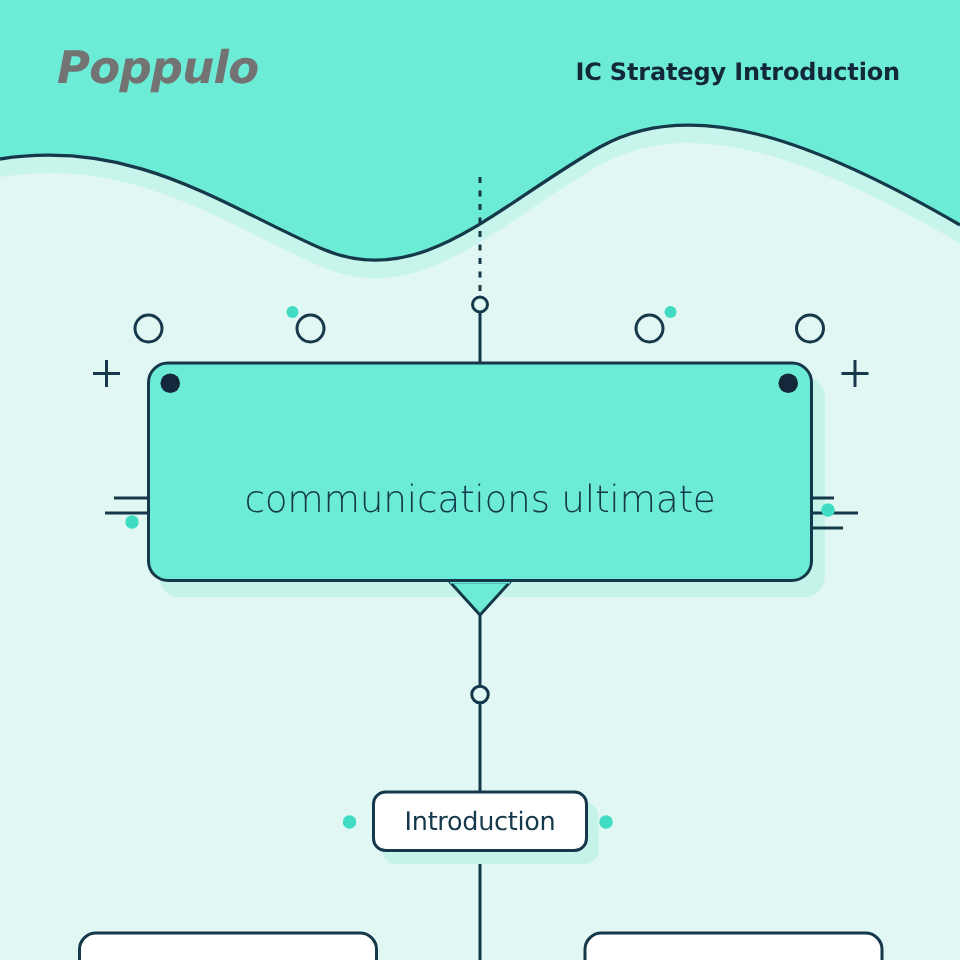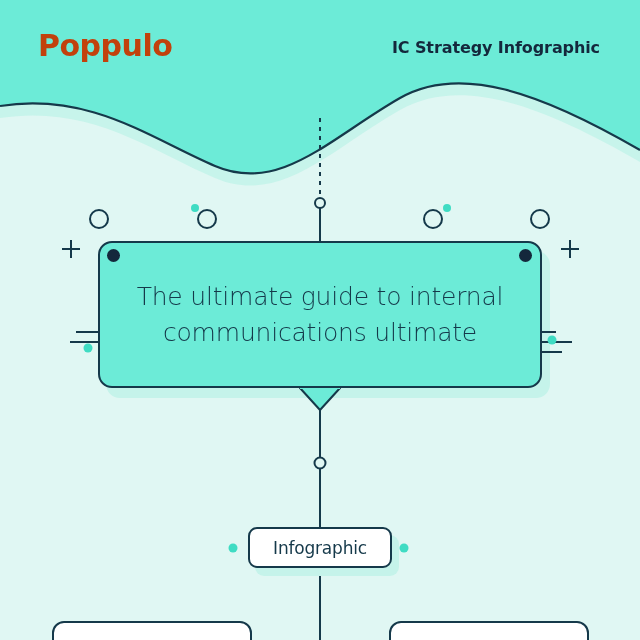--- a/index.html
+++ b/index.html
@@ -31,22 +31,23 @@
     pointer-events: none;
   }
   .brand-logo {
     position: absolute;
     left: 38px;
     top: 28px;
     z-index: 6;
     font-size: 30px;
     font-weight: bold;
     letter-spacing: -0.5px;
-    color: #c2410c;
-    font-family: "DejaVu Sans", sans-serif;
+    color: #737373;
+    font-family: "DejaVu Sans", sans-serif;
+    font-style: italic;
   }
   .header-right-title {
     position: absolute;
     right: 40px;
     top: 38px;
     z-index: 6;
     font-size: 16px;
     font-weight: bold;
     color: #14283C;
     letter-spacing: -0.1px;
@@ -168,21 +169,21 @@
              C 460,76 540,104 640,162 L640,0 L0,0 Z" fill="#C5F3EA" opacity="0.95"></path>
 
     <path d="M0,106 C 90,92 150,138 215,166 C 280,194 330,138 400,98
              C 460,64 540,92 640,150 L640,0 L0,0 Z" fill="#6CEBD7"></path>
 
     <path d="M0,106 C 90,92 150,138 215,166 C 280,194 330,138 400,98
              C 460,64 540,92 640,150" fill="none" stroke="#15394A" stroke-width="2.2"></path>
   </svg>
 
   <div class="brand-logo">Poppulo</div>
-  <div class="header-right-title">IC Strategy Infographic</div>
+  <div class="header-right-title">IC Strategy Introduction</div>
 
   <div class="hero-bubble-shadow"></div>
 
   <svg class="deco-layer" viewBox="0 0 640 640">
 
     <line x1="320" y1="118" x2="320" y2="198" stroke="#15394A" stroke-width="2" stroke-dasharray="4 5"></line>
     <circle cx="320" cy="203" r="5" fill="#E0F7F3" stroke="#15394A" stroke-width="2"></circle>
     <line x1="320" y1="208" x2="320" y2="243" stroke="#15394A" stroke-width="2"></line>
 
     <circle cx="99" cy="219" r="9" fill="none" stroke="#15394A" stroke-width="2"></circle>
@@ -224,28 +225,28 @@
     <line x1="320" y1="469" x2="320" y2="530" stroke="#15394A" stroke-width="2"></line>
 
     <circle cx="233" cy="548" r="4.5" fill="#3FDCC3"></circle>
     <circle cx="404" cy="548" r="4.5" fill="#3FDCC3"></circle>
 
     <line x1="320" y1="568" x2="320" y2="640" stroke="#15394A" stroke-width="2"></line>
   </svg>
 
   <div class="hero-bubble">
     <div class="hero-title">
-      <span>The ultimate guide to internal</span><br>
+      <br>
       <span>communications ultimate</span>
     </div>
   </div>
   <div class="bubble-dot left"></div>
   <div class="bubble-dot right"></div>
 
   <div class="intro-node-shadow"></div>
   <div class="intro-node">
-    <span class="intro-label">Infographic</span>
+    <span class="intro-label">Introduction</span>
   </div>
 
   <div class="bottom-card left"></div>
   <div class="bottom-card right"></div>
 
 </div>
 
 </body></html>

